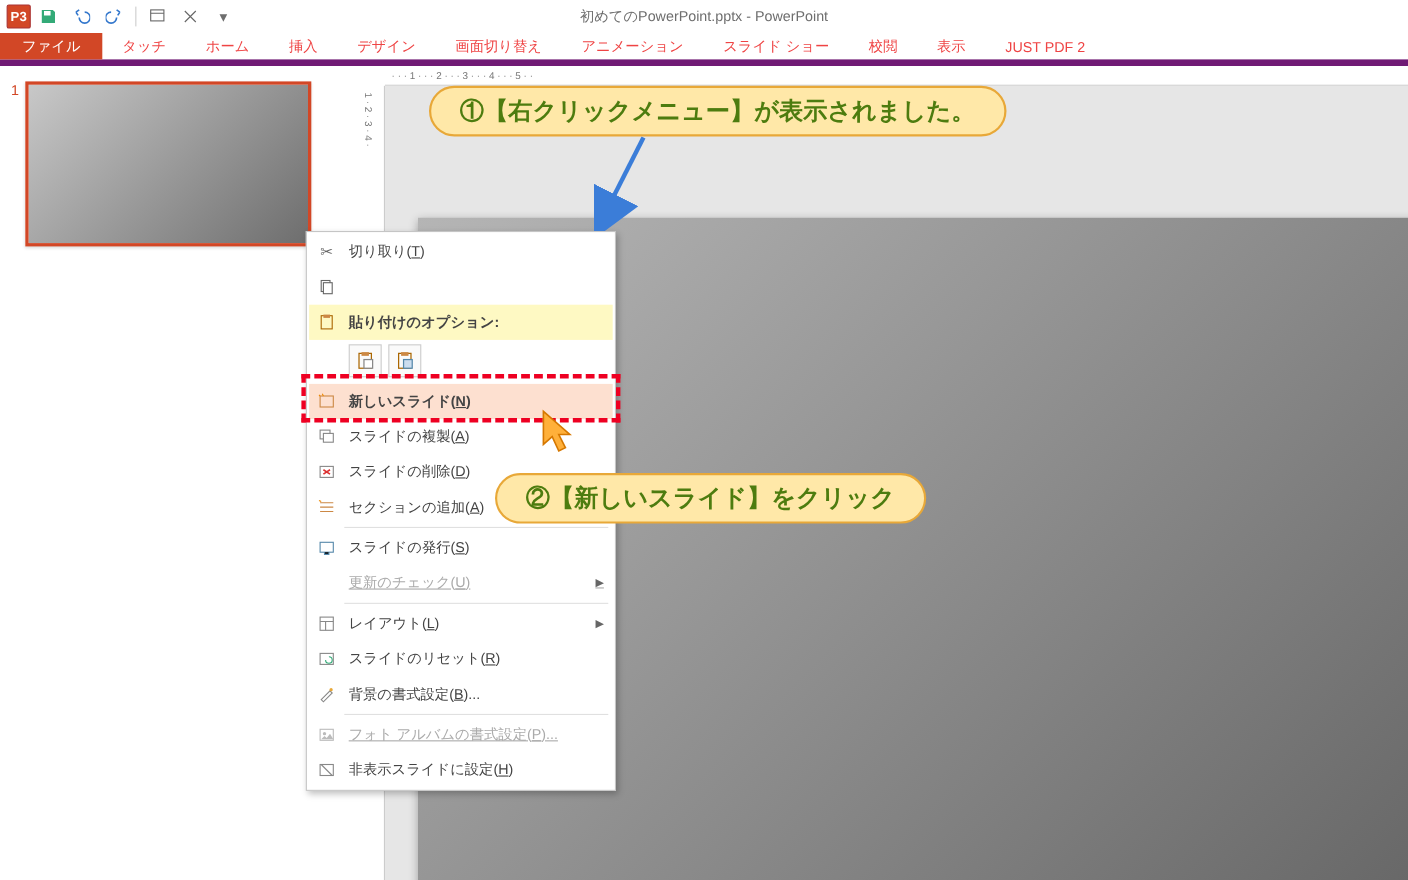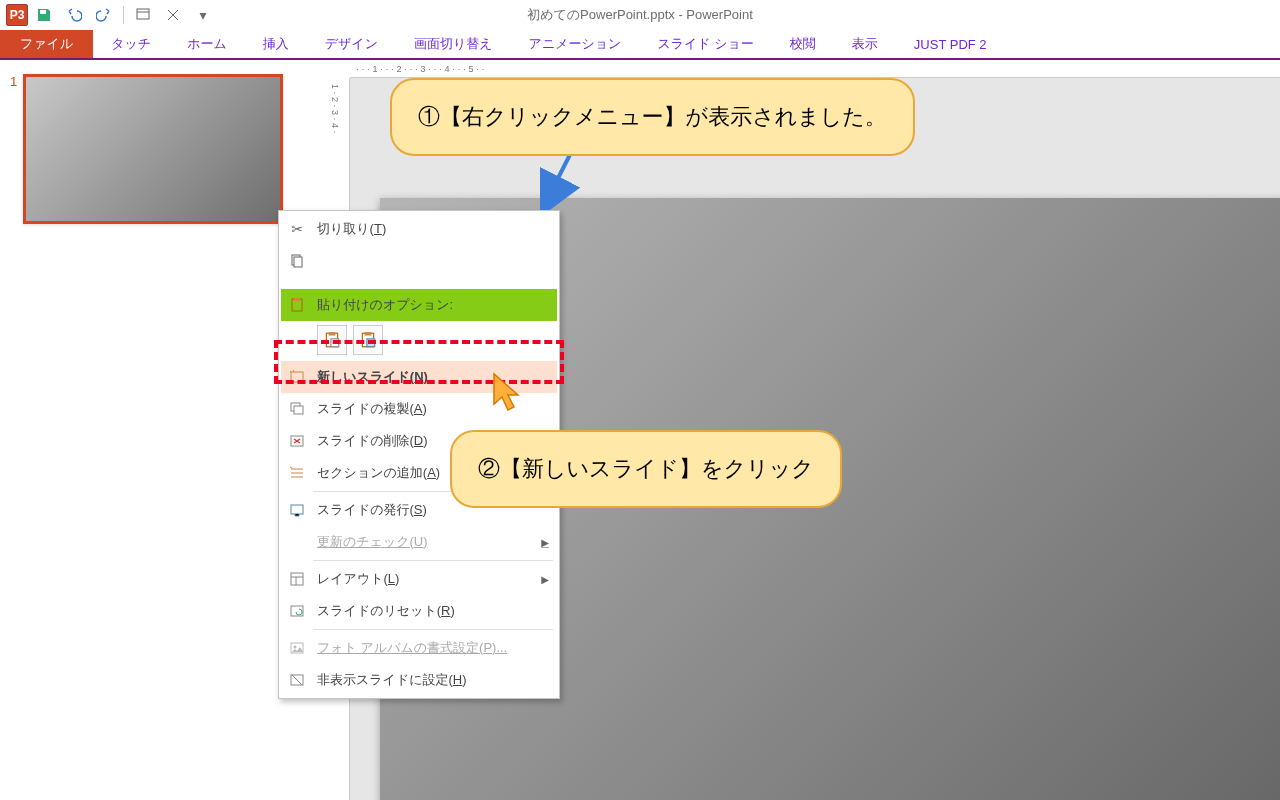--- a/index.html
+++ b/index.html
@@ -7,56 +7,56 @@
 
 
 .titlebar { height: 30px; background: #fff; display: flex; align-items: center; position: relative; }
 .qa-toolbar { display: flex; align-items: center; gap: 2px; padding-left: 6px; }
 .pp-icon { width: 22px; height: 22px; background: #d24726; color: #fff; font-weight: bold; font-size: 12px; display: flex; align-items: center; justify-content: center; border: 1px solid #a33; border-radius: 2px; }
 .qa-btn { width: 28px; height: 26px; display: flex; align-items: center; justify-content: center; color: #6e6e6e; font-size: 14px; }
 .divider-v { width: 1px; height: 18px; background: #ccc; margin: 0 3px; }
 .title-text { position: absolute; left: 50%; transform: translateX(-50%); font-size: 13px; color: #6e6e6e; }
 
 
-.ribbon-tabs { height: 30px; display: flex; align-items: stretch; background: #fff; border-bottom: 2px solid #701a75; }
-.tab { padding: 0 18px; display: flex; align-items: center; font-size: 13px; color: #6d28d9; cursor: pointer; }
+.ribbon-tabs { height: 30px; display: flex; align-items: stretch; background: #fff; border-bottom: 6px solid #701a75; }
+.tab { padding: 0 18px; display: flex; align-items: center; font-size: 13px; color: #ef4444; cursor: pointer; }
 .tab.file { background: #d24726; color: #fff; padding: 0 20px; font-size: 13px; }
 
 
 .workspace { position: absolute; top: 60px; left: 0; right: 0; bottom: 0; display: flex; }
 .thumb-pane { width: 320px; background: #fff; padding: 14px 10px; }
 .thumb-wrap { display: flex; gap: 6px; }
 .thumb-num { font-size: 13px; color: #d24726; }
 .thumb { width: 260px; height: 150px; border: 3px solid #d24726; background: linear-gradient(135deg, #c8c8c8, #6e6e6e); box-shadow: 0 1px 3px rgba(0,0,0,.15); }
 
 .edit-pane { flex: 1; position: relative; background: #fff; }
 .ruler-h { position: absolute; top: 0; left: 30px; right: 0; height: 18px; background: #fff; border-bottom: 1px solid #ccc; font-size: 9px; color: #777; padding-left: 6px; white-space: nowrap; overflow: hidden; display: flex; align-items: center; }
 .ruler-v { position: absolute; top: 18px; left: 0; bottom: 0; width: 30px; background: #fff; border-right: 1px solid #ccc; font-size: 9px; color: #777; writing-mode: vertical-lr; display: flex; align-items: center; padding-top: 6px; }
 .canvas-area { position: absolute; top: 18px; left: 30px; right: 0; bottom: 0; background: #e6e6e6; overflow: hidden; }
 .slide-canvas { position: absolute; top: 120px; left: 30px; width: 1100px; height: 700px; background: linear-gradient(135deg, #b5b5b5, #595959); box-shadow: 0 2px 8px rgba(0,0,0,.3); }
 
 
 .context-menu { position: absolute; top: 210px; left: 278px; width: 282px; background: #fff; border: 1px solid #c5c5c5; box-shadow: 2px 3px 6px rgba(0,0,0,.25); padding: 2px; z-index: 10; }
 .cm-item { display: flex; align-items: center; height: 32px; padding: 0 8px 0 6px; font-size: 13px; color: #444; gap: 10px; position: relative; }
 .cm-item.hovered { background: #fde0d0 !important; font-weight: bold; }
-.cm-item.header { font-weight: normal; cursor: default; background: #84cc16; margin-top: 12px; }
+.cm-item.header { font-weight: bold; cursor: default; background: #fef9c3; }
 .cm-item.disabled { color: #aaa; text-decoration: underline; }
 .cm-icon { width: 20px; height: 20px; display: flex; align-items: center; justify-content: center; font-size: 14px; color: #666; flex-shrink: 0; }
 .cm-text { flex: 1; }
 .cm-text u { text-decoration: underline; }
 .cm-arrow { font-size: 10px; color: #666; }
 .cm-paste-row { display: flex; gap: 6px; padding: 4px 0 6px 36px; }
 .paste-opt { width: 30px; height: 30px; border: 1px solid #ccc; background: #fafafa; display: flex; align-items: center; justify-content: center; font-size: 14px; }
 .cm-sep { height: 1px; background: #e0e0e0; margin: 2px 4px 2px 32px; }
 
 
 .red-box { position: absolute; top: 340px; left: 274px; width: 290px; height: 44px; border: 4px dashed #e02; z-index: 20; pointer-events: none; }
 
 
-.callout { position: absolute; background: #ffe8a8; border: 2px solid #e8a838; border-radius: 24px; padding: 22px 26px; font-size: 22px; color: #000000; z-index: 30; white-space: nowrap; }
+.callout { position: absolute; background: #ffe8a8; border: 2px solid #e8a838; border-radius: 24px; padding: 6px 26px; font-size: 22px; color: #4d7c0f; z-index: 30; white-space: nowrap; font-weight: bold; }
 .callout1 { top: 78px; left: 390px; }
 .callout2 { top: 430px; left: 450px; text-align: center; }
 
 
 .arrow { position: absolute; top: 120px; left: 540px; z-index: 25; }
 
 
 .cursor { position: absolute; top: 372px; left: 490px; z-index: 40; }
 
 </style>
@@ -230,20 +230,29 @@
   </div>
   <div class="cm-item">
     <span class="cm-icon">
       <svg width="16" height="16" viewBox="0 0 16 16">
           <rect x="2" y="3" width="12" height="10" fill="none" stroke="#888"></rect>
           <path fill="none" stroke="#3a7" d="M10 6a3 3 0 1 1-3 3"></path>
         </svg>
     </span>
     <span class="cm-text">スライドのリセット(<u>R</u>)</span>
   </div>
+  <div class="cm-item">
+    <span class="cm-icon">
+      <svg width="16" height="16" viewBox="0 0 16 16">
+          <path fill="none" stroke="#888" d="M3 13l8-8 2 2-8 8z"></path>
+          <circle cx="12" cy="4" r="1.5" fill="#e8a838"></circle>
+        </svg>
+    </span>
+    <span class="cm-text">背景の書式設定(<u>B</u>)...</span>
+  </div>
   <div class="cm-sep"></div>
   <div class="cm-item disabled">
     <span class="cm-icon">
       <svg width="16" height="16" viewBox="0 0 16 16">
           <rect x="2" y="3" width="12" height="10" fill="none" stroke="#bbb"></rect>
           <circle cx="6" cy="7" r="1.5" fill="#bbb"></circle>
           <path fill="#bbb" d="M3 12l3-3 2 2 3-4 3 5z"></path>
         </svg>
     </span>
     <span class="cm-text">フォト アルバムの書式設定(<u>P</u>)...</span>

